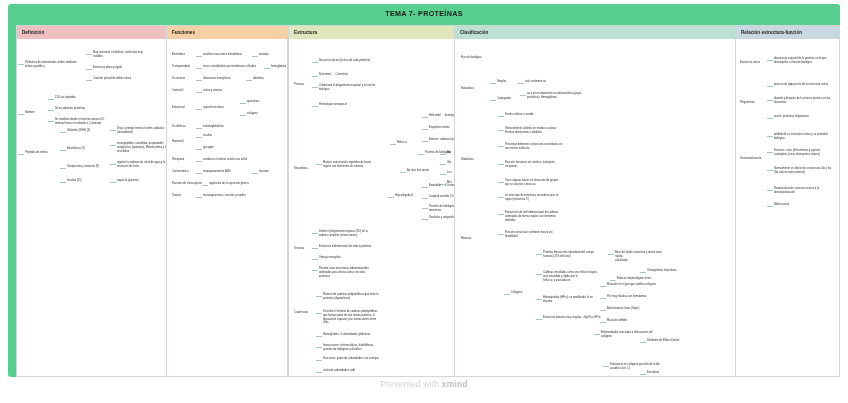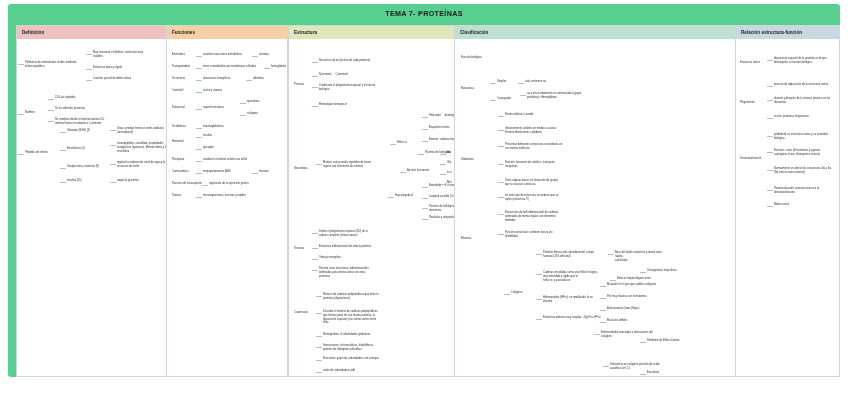--- a/index.html
+++ b/index.html
@@ -377,14 +377,17 @@
             <div class="n" style="left: 38px; top: 148px; width: 62px;">Renaturalización: proceso inverso a la
 desnaturalización</div>
             <div class="hz" style="left: 31px; top: 151px; width: 6px;"></div>
             <div class="n" style="left: 38px; top: 164px; width: 62px;">Bidireccional</div>
             <div class="hz" style="left: 31px; top: 167px; width: 6px;"></div>
           </div>
         </div>
       </div>
   </div>
 
+  <div class="footer">
+    <span>Presented with </span><b>xmind</b>
+  </div>
 
 </div>
 
 </body></html>

